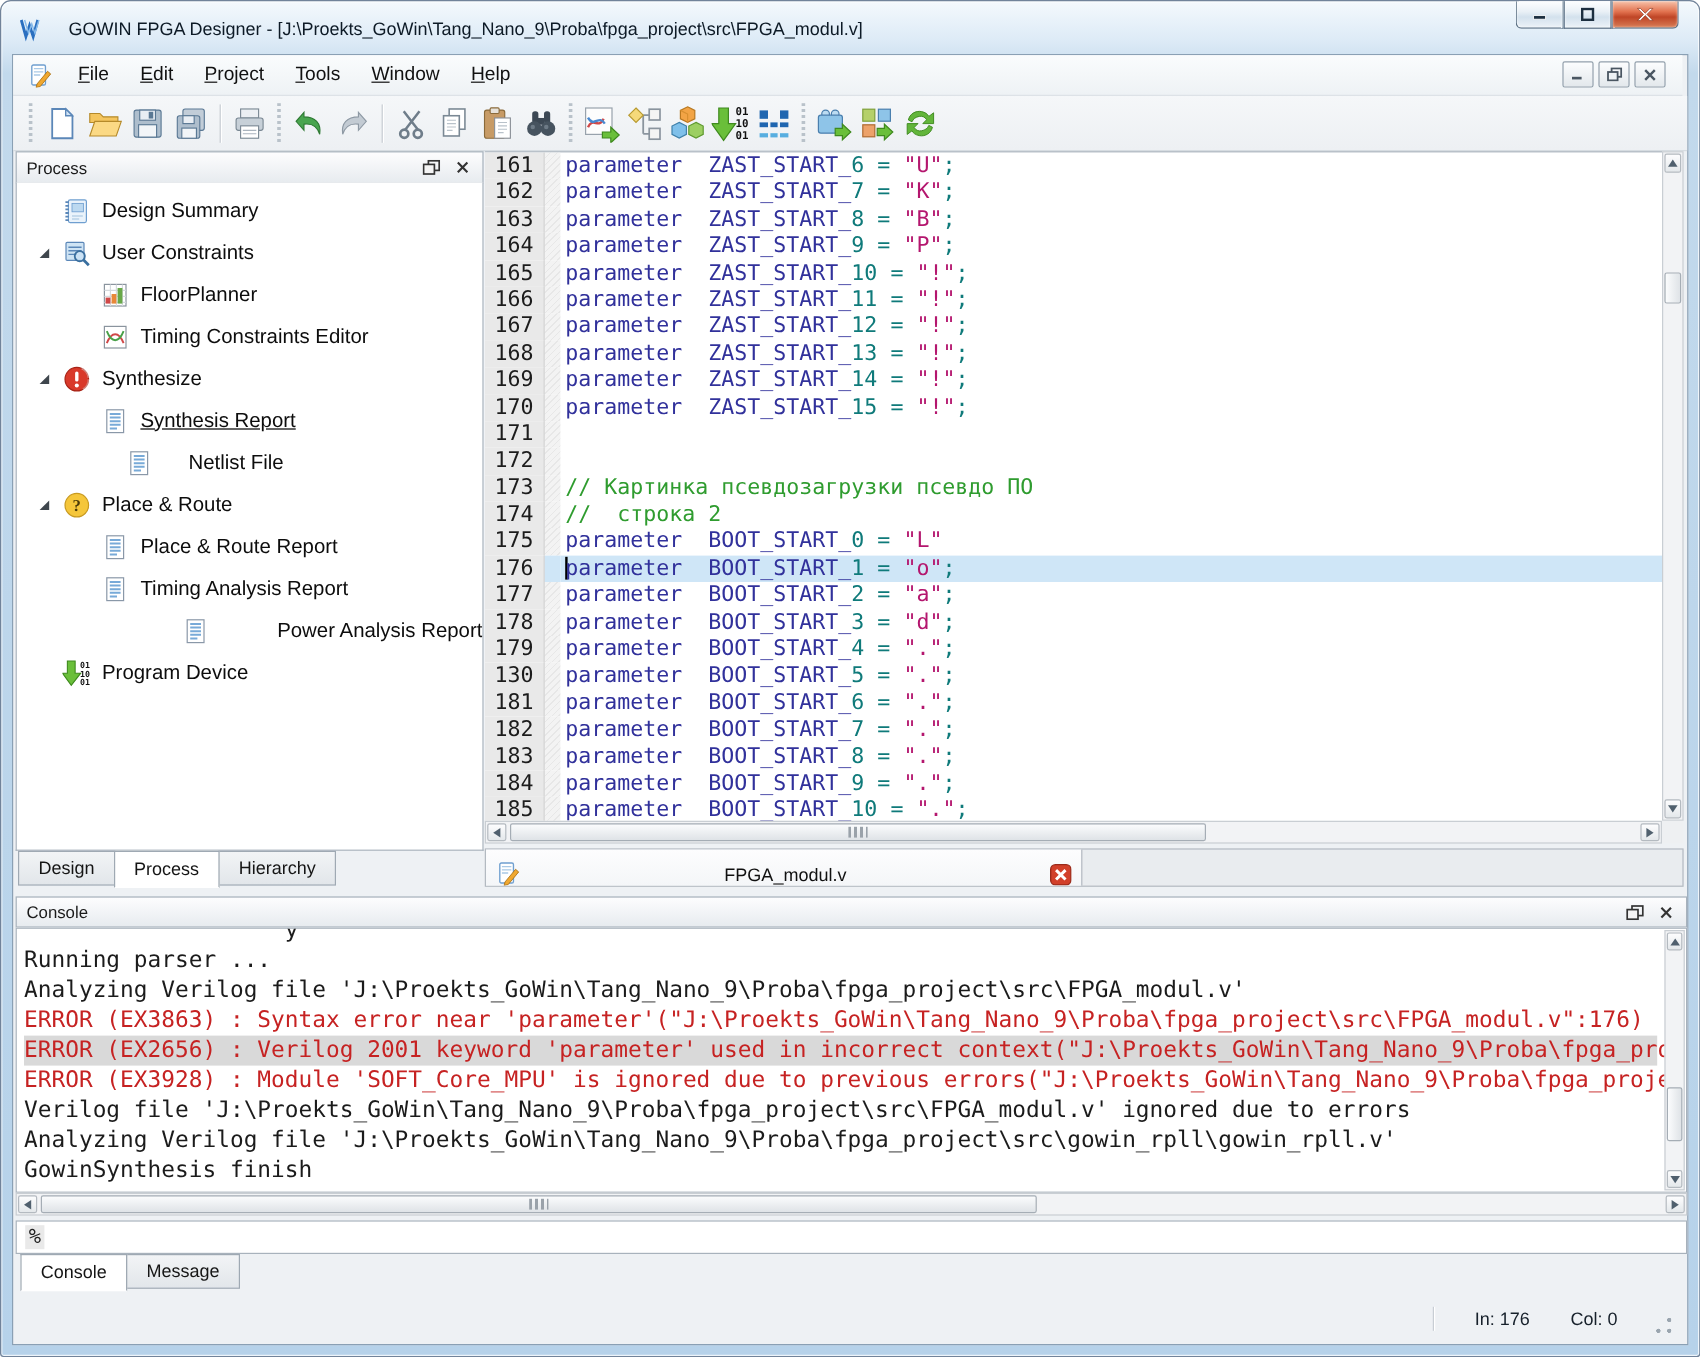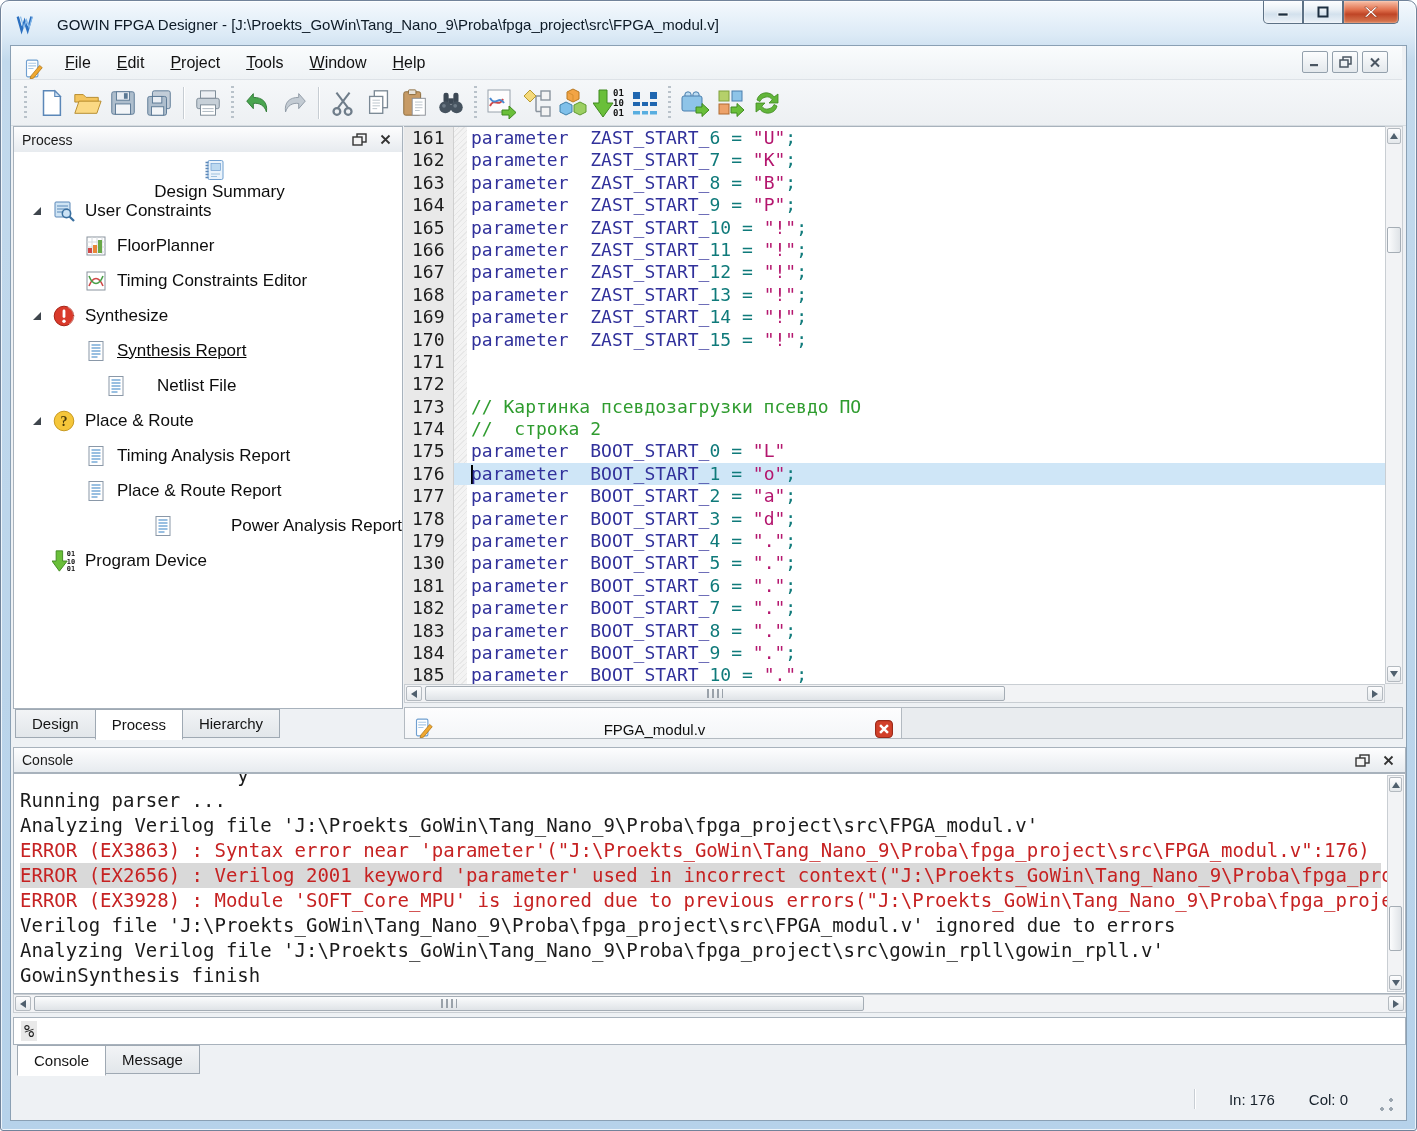--- a/index.html
+++ b/index.html
@@ -19,21 +19,21 @@
   .wbtn{width:40px;height:23px;border:1px solid #5d7185;border-top:none;display:flex;align-items:center;justify-content:center;
     background:linear-gradient(#fdfeff,#e9f0f6 40%,#d3e1ed 60%,#ecf2f8);box-shadow:inset 0 0 2px #fff}
   .wbtn.min{border-radius:0 0 0 5px}
   .wbtn.close{width:56px;border-radius:0 0 5px 0;
     background:linear-gradient(#f7c0a8,#e1714e 40%,#bf4526 60%,#d87c55);box-shadow:inset 0 0 2px #ffd9c4}
 
   
   .client{position:absolute;left:9px;right:9px;top:44px;bottom:9px;background:#eef1f4;border:1px solid #8aa0b4}
 
   .menubar{position:absolute;left:0;right:4px;top:0;height:34px;background:linear-gradient(#fafcfd,#eef2f5);
-    border-bottom:1px solid #dde2e7;display:flex;align-items:flex-end;padding-left:12px}
+    border-bottom:1px solid #dde2e7;display:flex;align-items:center;padding-left:12px}
   .menu-item{font-size:16px;color:#111;padding:0 13px;line-height:33px}
   .menu-item u{text-decoration:underline}
   .mdibtns{position:absolute;right:14px;top:5px;display:flex;gap:4px}
   .mdibtn{width:26px;height:22px;border:1px solid #93a0ac;border-radius:2px;display:flex;align-items:center;justify-content:center;
     background:linear-gradient(#fcfdfe,#e3e8ec)}
 
   .toolbar{position:absolute;left:0;right:0;top:34px;height:46px;background:linear-gradient(#f5f7f9,#edf0f3);
     border-bottom:1px solid #d6dce1;display:flex;align-items:center;padding-left:8px}
   .tbtn{width:36px;height:38px;display:flex;align-items:center;justify-content:center;border-radius:3px}
   .tb-grip{width:8px;height:34px;margin:0 3px;
@@ -408,21 +408,21 @@
         <span class="hbtn">
             <span class="ic">
               <svg width="11" height="11" viewBox="0 0 11 11">
                 <path d="M1.5 1.5l8 8M9.5 1.5l-8 8" stroke="#333" stroke-width="1.8"></path>
               </svg>
             </span>
           </span>
       </span>
     </div>
     <div id="process-tree">
-        <div class="tree-row" style="padding-left: 14px; flex-direction: column;">
+        <div class="tree-row" style="padding-left: 14px;">
           <span class="expander"></span>
           <span class="ic tree-icon">
             <svg width="24" height="24" viewBox="0 0 24 24">
               <rect x="5" y="2.5" width="15" height="19" rx="1.5" fill="#eaf3fb" stroke="#6f9fd0"></rect>
               <rect x="8" y="5.5" width="9.5" height="7" fill="#bcd9f0" stroke="#6f9fd0" stroke-width=".7"></rect>
               <path d="M8 16h9M8 18.5h6" stroke="#9fc2de" stroke-width="1"></path>
               <path d="M5.5 4.5h-3M5.5 7.5h-3M5.5 10.5h-3M5.5 13.5h-3M5.5 16.5h-3M5.5 19.5h-3" stroke="#5b87b8" stroke-width="1.5"></path>
             </svg>
           </span>
           <span class="tree-label">Design Summary</span>
@@ -518,31 +518,31 @@
           <span class="tree-label">Place &amp; Route</span>
         </div>
         <div class="tree-row" style="padding-left: 46px;">
           <span class="expander"></span>
           <span class="ic tree-icon">
             <svg width="24" height="24" viewBox="0 0 24 24">
               <rect x="5" y="2.5" width="14" height="19" fill="#fff" stroke="#8a98a8"></rect>
               <path d="M7.5 6h9M7.5 9h9M7.5 12h9M7.5 15h9M7.5 18h6" stroke="#78aad8" stroke-width="1.7"></path>
             </svg>
           </span>
-          <span class="tree-label">Timing Analysis Report</span>
+          <span class="tree-label">Place &amp; Route Report</span>
         </div>
         <div class="tree-row" style="padding-left: 46px;">
           <span class="expander"></span>
           <span class="ic tree-icon">
             <svg width="24" height="24" viewBox="0 0 24 24">
               <rect x="5" y="2.5" width="14" height="19" fill="#fff" stroke="#8a98a8"></rect>
               <path d="M7.5 6h9M7.5 9h9M7.5 12h9M7.5 15h9M7.5 18h6" stroke="#78aad8" stroke-width="1.7"></path>
             </svg>
           </span>
-          <span class="tree-label">Place &amp; Route Report</span>
+          <span class="tree-label">Timing Analysis Report</span>
         </div>
         <div class="tree-row" style="padding-left: 66px; justify-content: space-between;">
           <span class="expander"></span>
           <span class="ic tree-icon">
             <svg width="24" height="24" viewBox="0 0 24 24">
               <rect x="5" y="2.5" width="14" height="19" fill="#fff" stroke="#8a98a8"></rect>
               <path d="M7.5 6h9M7.5 9h9M7.5 12h9M7.5 15h9M7.5 18h6" stroke="#78aad8" stroke-width="1.7"></path>
             </svg>
           </span>
           <span class="tree-label">Power Analysis Report</span>

